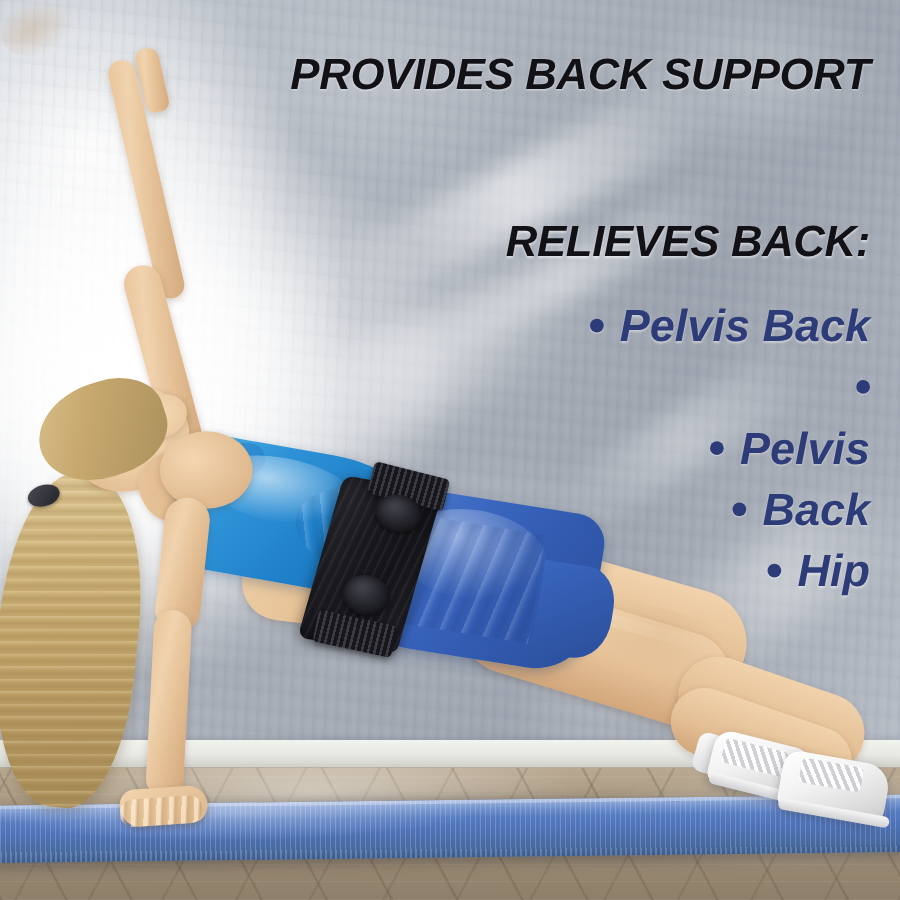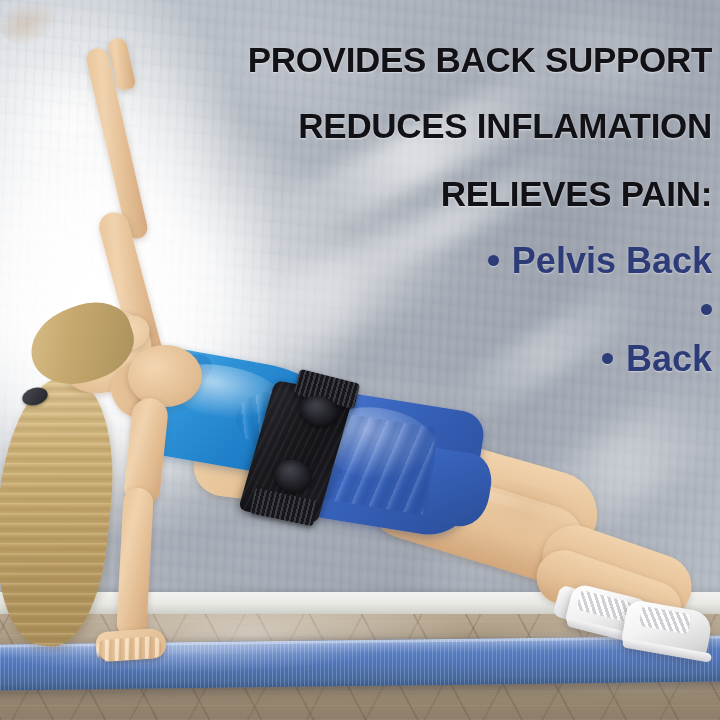--- a/index.html
+++ b/index.html
@@ -350,22 +350,23 @@
   }
 
   .body-shadow{
     position:absolute;left:60px;top:636px;width:620px;height:26px;
     background:radial-gradient(ellipse at 50% 50%, rgba(30,35,55,.40), rgba(30,35,55,0) 72%);
     filter:blur(5px);
   }
 
   
   .copy{
-    position:absolute;right:8px;top:0;width:560px;height:520px;
+    position:absolute;right:24px;top:0;width:560px;height:520px;
     text-align:left;
+    font-style:italic;
   }
   .headline{
     color:#111116;
     font-weight:bold;
     font-size:35px;
     letter-spacing:-0.3px;
     line-height:1;
     white-space:nowrap;
     text-shadow:0 1px 2px rgba(255,255,255,.55);
   }
@@ -479,31 +480,38 @@
     </div>
     <div class="belt-strap-top"></div>
     <div class="belt-strap-bot"></div>
     <div class="belt-pad p1"></div>
     <div class="belt-pad p2"></div>
   </div>
 
   <div class="copy">
 
     <div class="headline h1">PROVIDES BACK SUPPORT</div>
-    <div class="headline h2">REDUCES INFLAMATION</div>
-    <div class="headline h3">RELIEVES PAIN:</div>
+    <div class="headline h3">RELIEVES BACK:</div>
 
     <div class="bullets">
       <div class="bullet">
         <span class="dot"></span>
         <span>Pelvis Back</span>
       </div>
       <div class="bullet">
         <span class="dot"></span>
       </div>
       <div class="bullet">
         <span class="dot"></span>
+        <span>Pelvis</span>
+      </div>
+      <div class="bullet">
+        <span class="dot"></span>
         <span>Back</span>
+      </div>
+      <div class="bullet">
+        <span class="dot"></span>
+        <span>Hip</span>
       </div>
     </div>
   </div>
 
 </div>
 
 </body></html>

